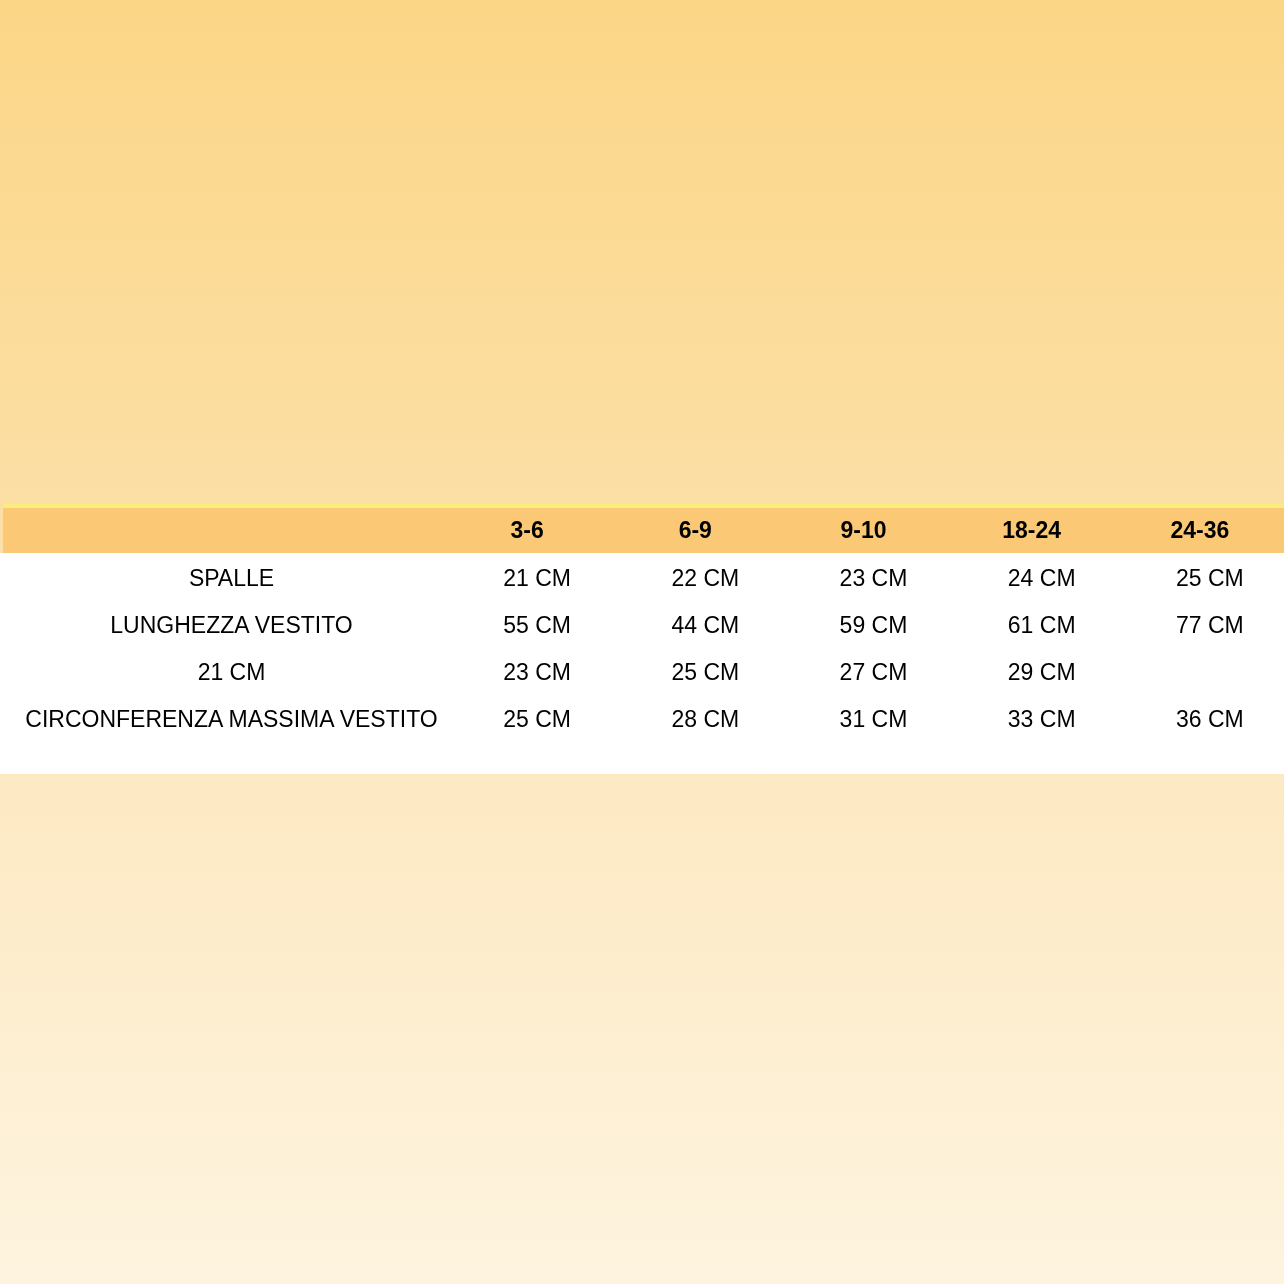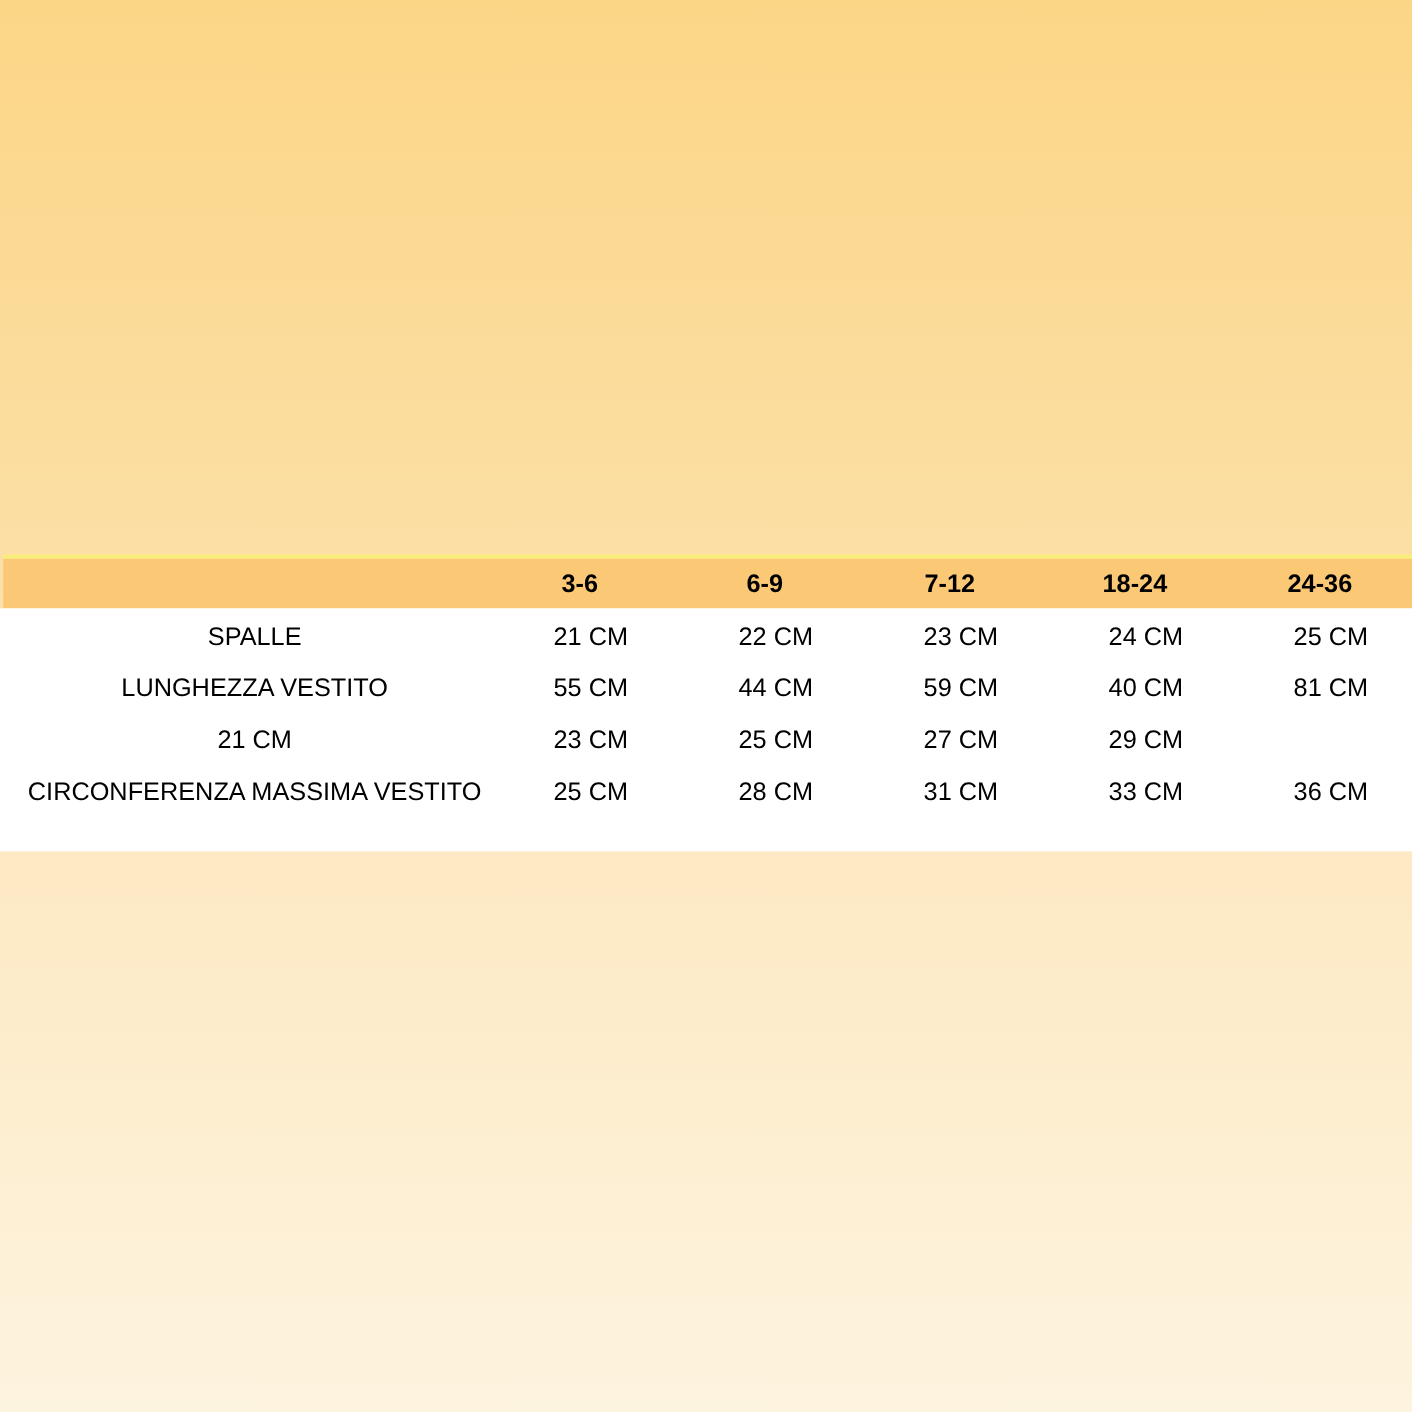--- a/index.html
+++ b/index.html
@@ -72,43 +72,43 @@
 <body>
 
 <div class="size-table">
 
   <div class="accent-line"></div>
 
   <div class="header-row">
     <div class="header-cell"></div>
     <div class="header-cell">3-6</div>
     <div class="header-cell">6-9</div>
-    <div class="header-cell">7-12</div>
+    <div class="header-cell">9-10</div>
     <div class="header-cell">18-24</div>
     <div class="header-cell">24-36</div>
   </div>
 
   <div class="table-body">
 
     <div class="data-row">
       <div class="label-cell">SPALLE</div>
       <div class="value-cell">21 CM</div>
       <div class="value-cell">22 CM</div>
       <div class="value-cell">23 CM</div>
       <div class="value-cell">24 CM</div>
       <div class="value-cell">25 CM</div>
     </div>
 
     <div class="data-row">
       <div class="label-cell">LUNGHEZZA VESTITO</div>
       <div class="value-cell">55 CM</div>
       <div class="value-cell">44 CM</div>
       <div class="value-cell">59 CM</div>
-      <div class="value-cell">40 CM</div>
-      <div class="value-cell">81 CM</div>
+      <div class="value-cell">61 CM</div>
+      <div class="value-cell">77 CM</div>
     </div>
 
     <div class="data-row">
       <div class="value-cell">21 CM</div>
       <div class="value-cell">23 CM</div>
       <div class="value-cell">25 CM</div>
       <div class="value-cell">27 CM</div>
       <div class="value-cell">29 CM</div>
     </div>
 

